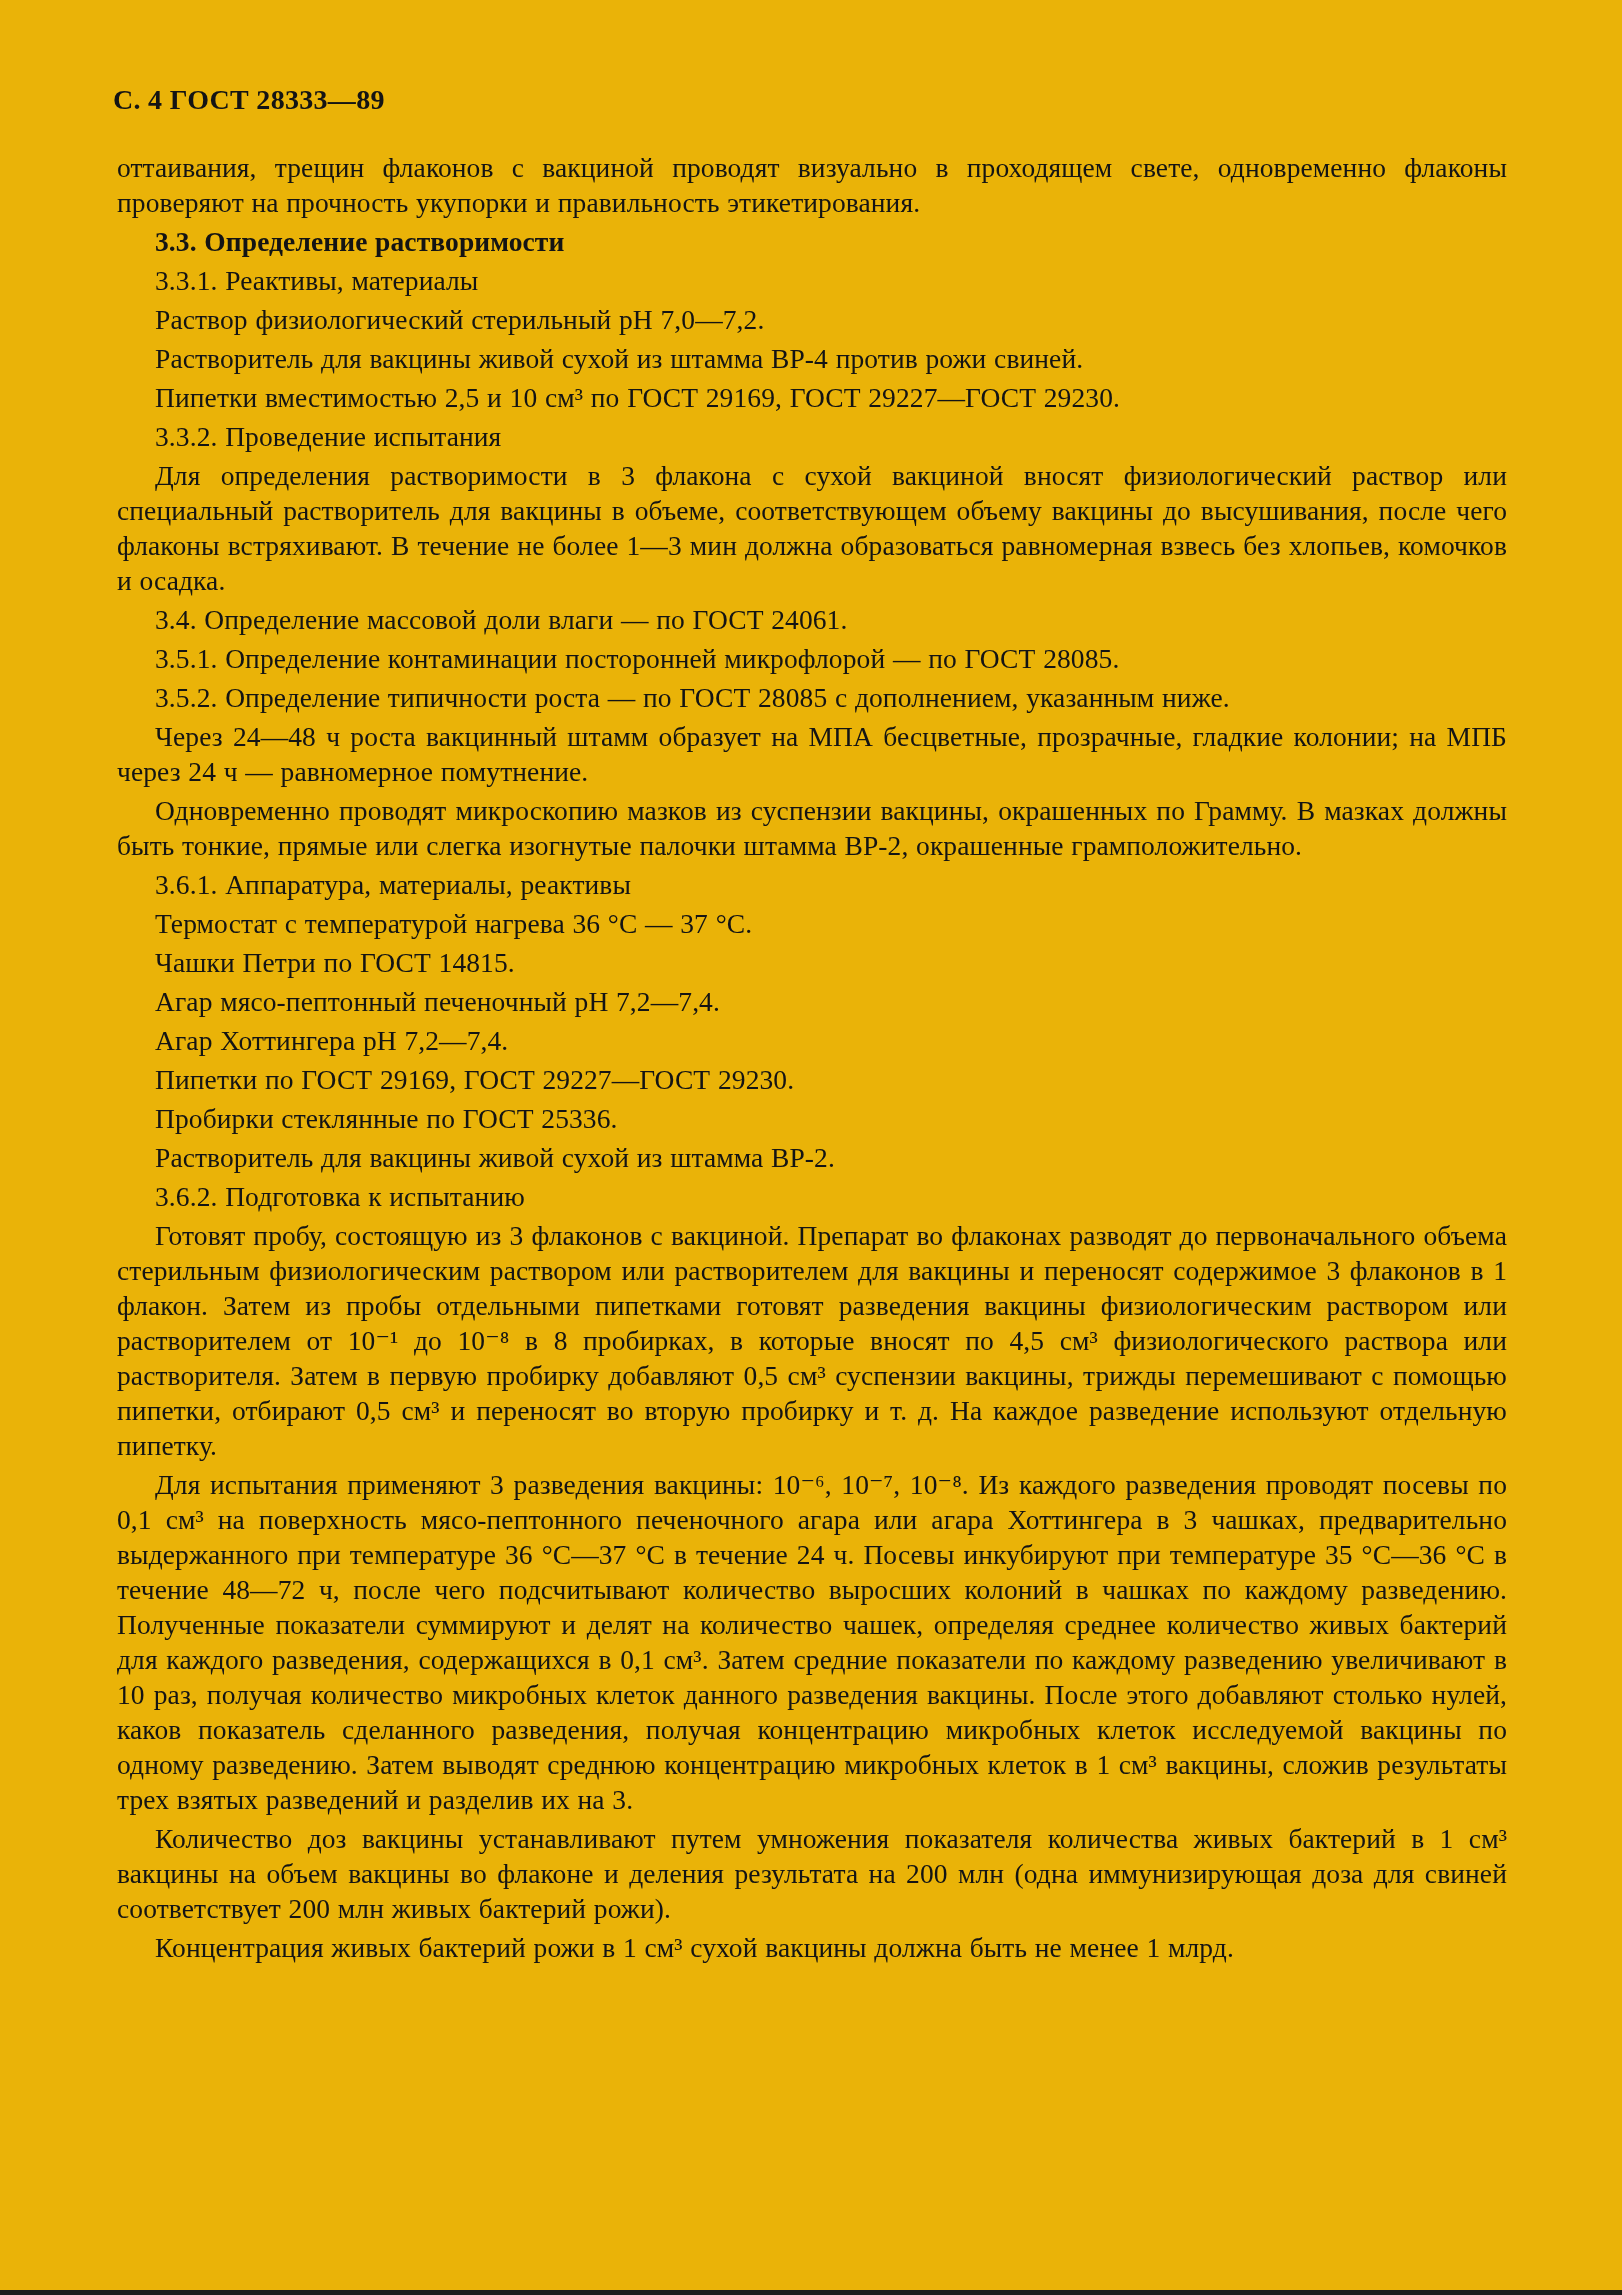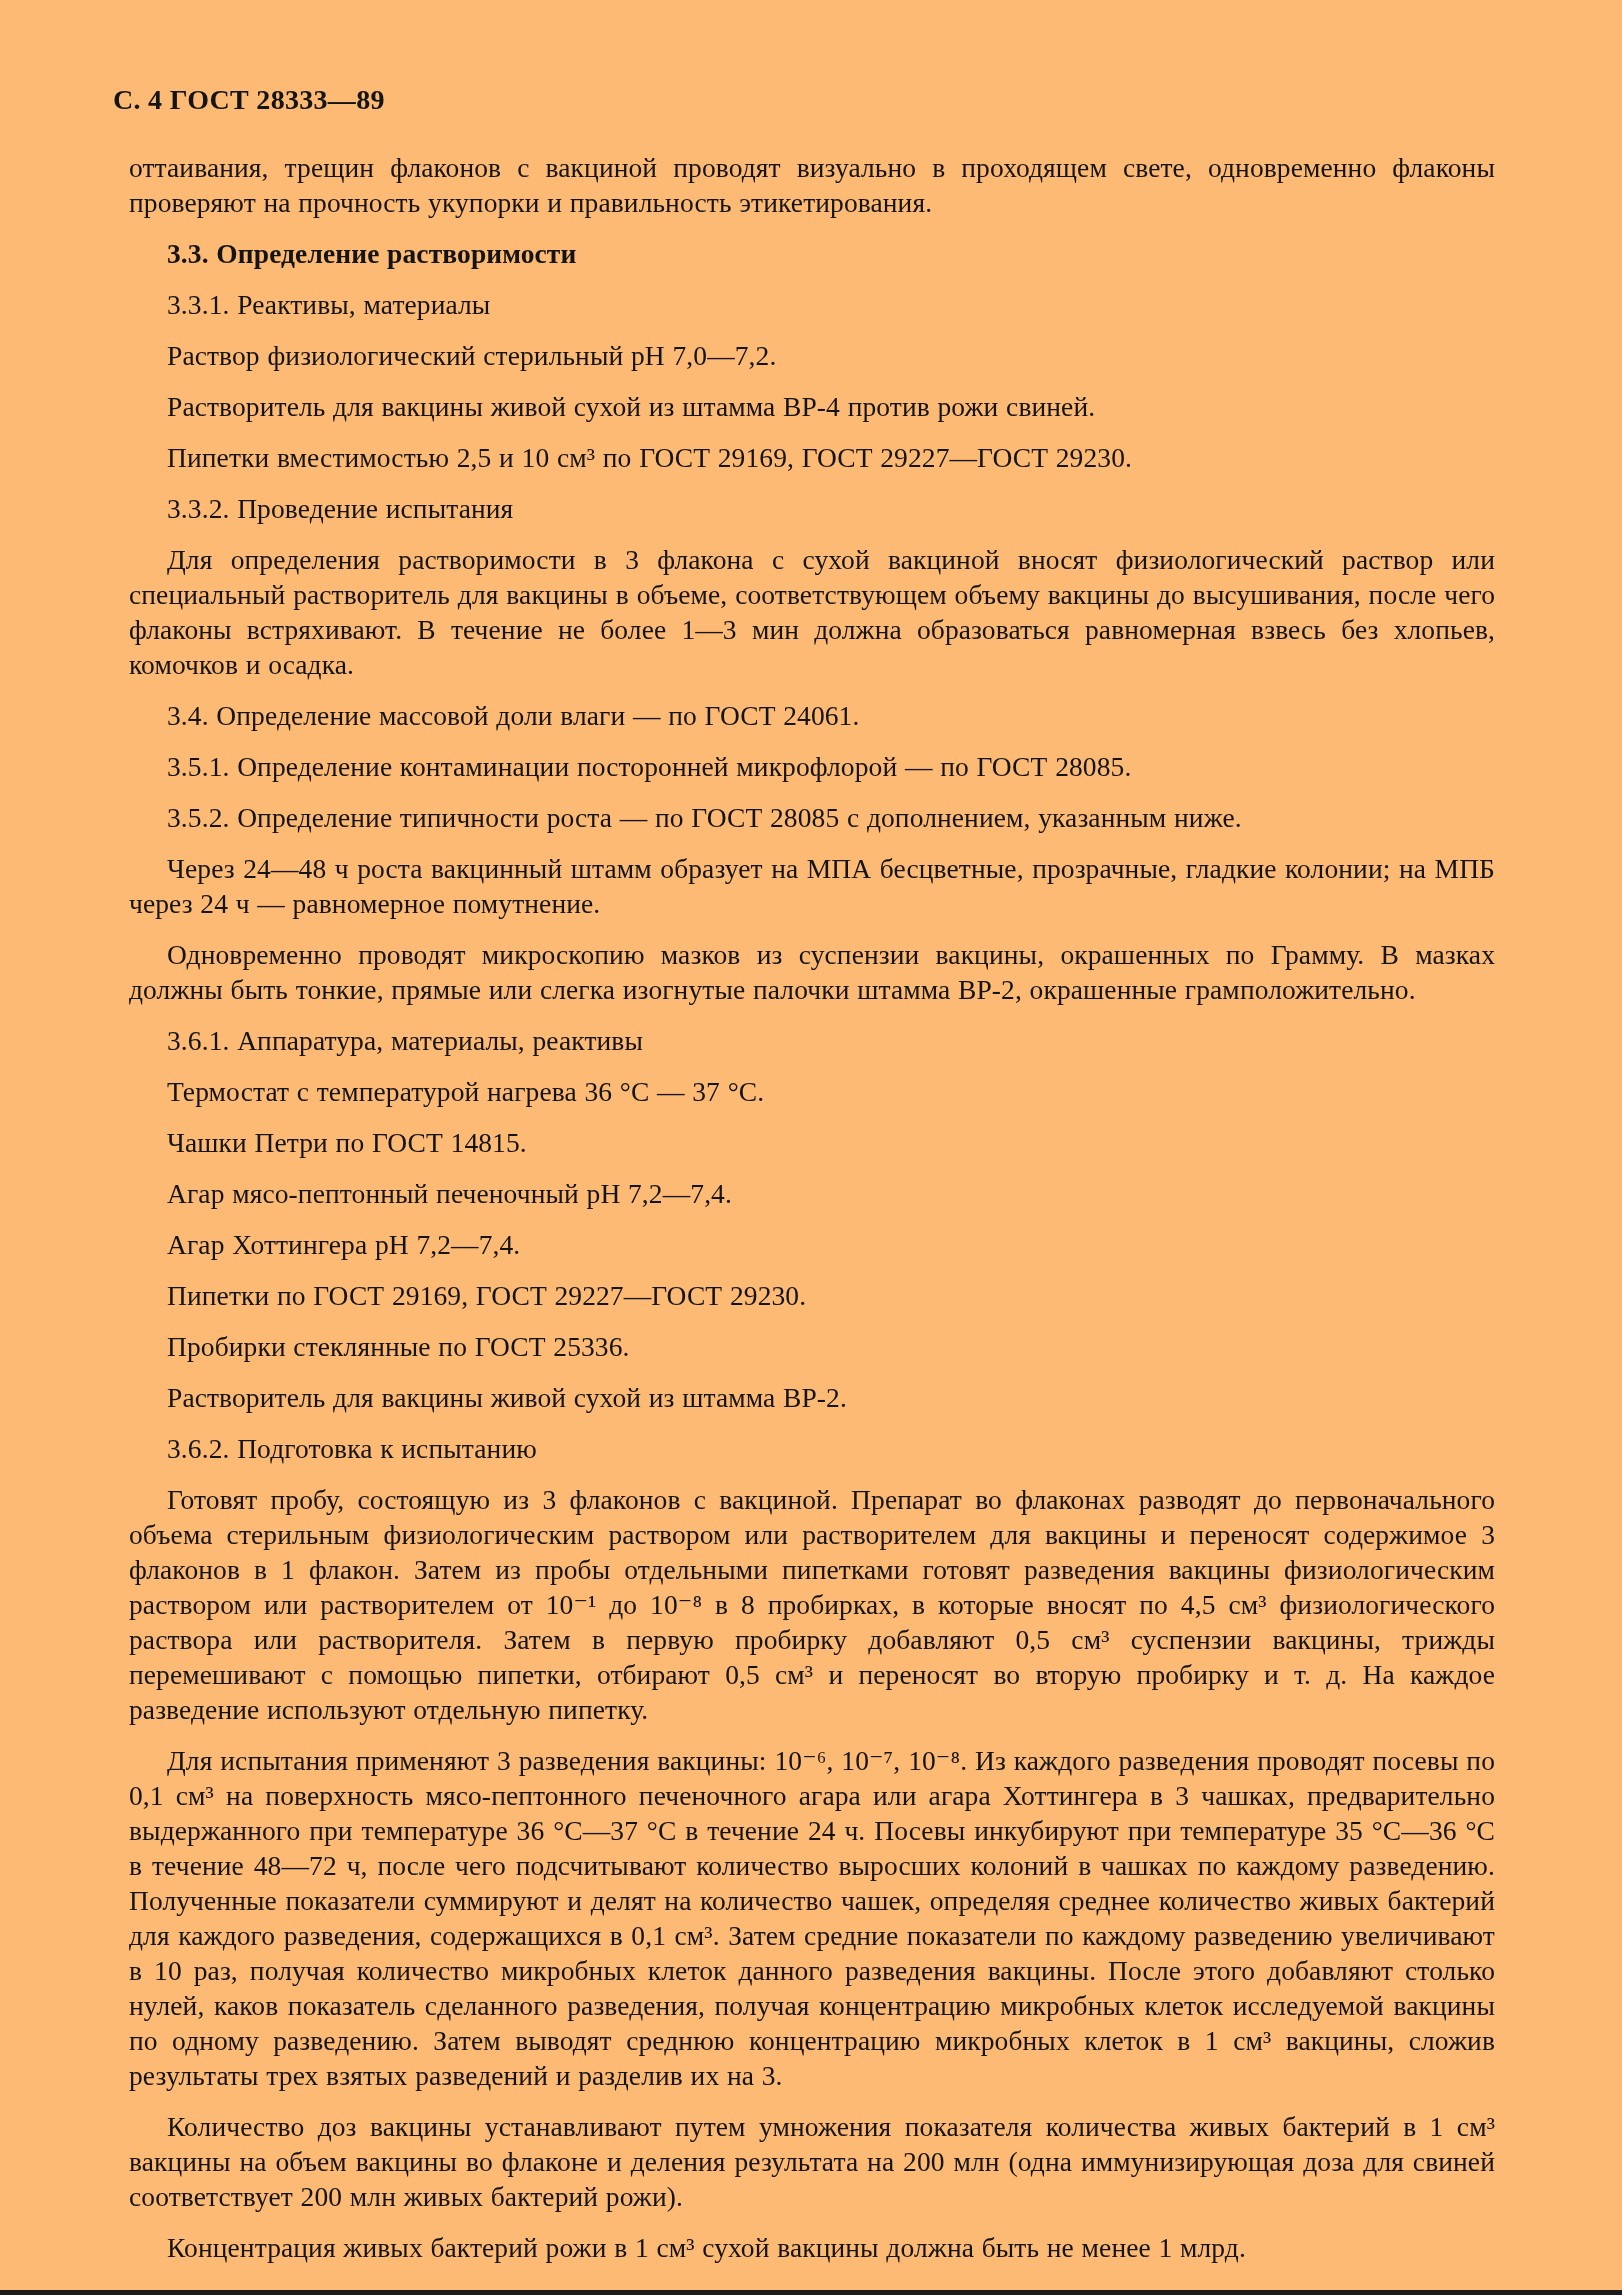--- a/index.html
+++ b/index.html
@@ -4,36 +4,36 @@
 <style>
   html, body {
     margin: 0;
     padding: 0;
     background: #ffffff;
   }
   .page {
     position: relative;
     width: 1622px;
     height: 2295px;
-    background: #fdba74;
+    background: #eab308;
     box-sizing: border-box;
     padding: 82px 111px 0 113px;
     font-family: "Liberation Serif", "DejaVu Serif", serif;
     color: #141414;
     overflow: hidden;
   }
   .page-header {
     font-weight: bold;
     font-size: 28px;
     line-height: 35px;
     letter-spacing: 0.3px;
     margin: 0 0 33px 0;
   }
   .content p {
-    margin: 16px;
+    margin: 4px;
     font-size: 27.5px;
     line-height: 35px;
     text-align: justify;
     text-indent: 38px;
     letter-spacing: 0.1px;
     word-spacing: 0.7px;
   }
   .content p.noindent {
     text-indent: 0;
   }

